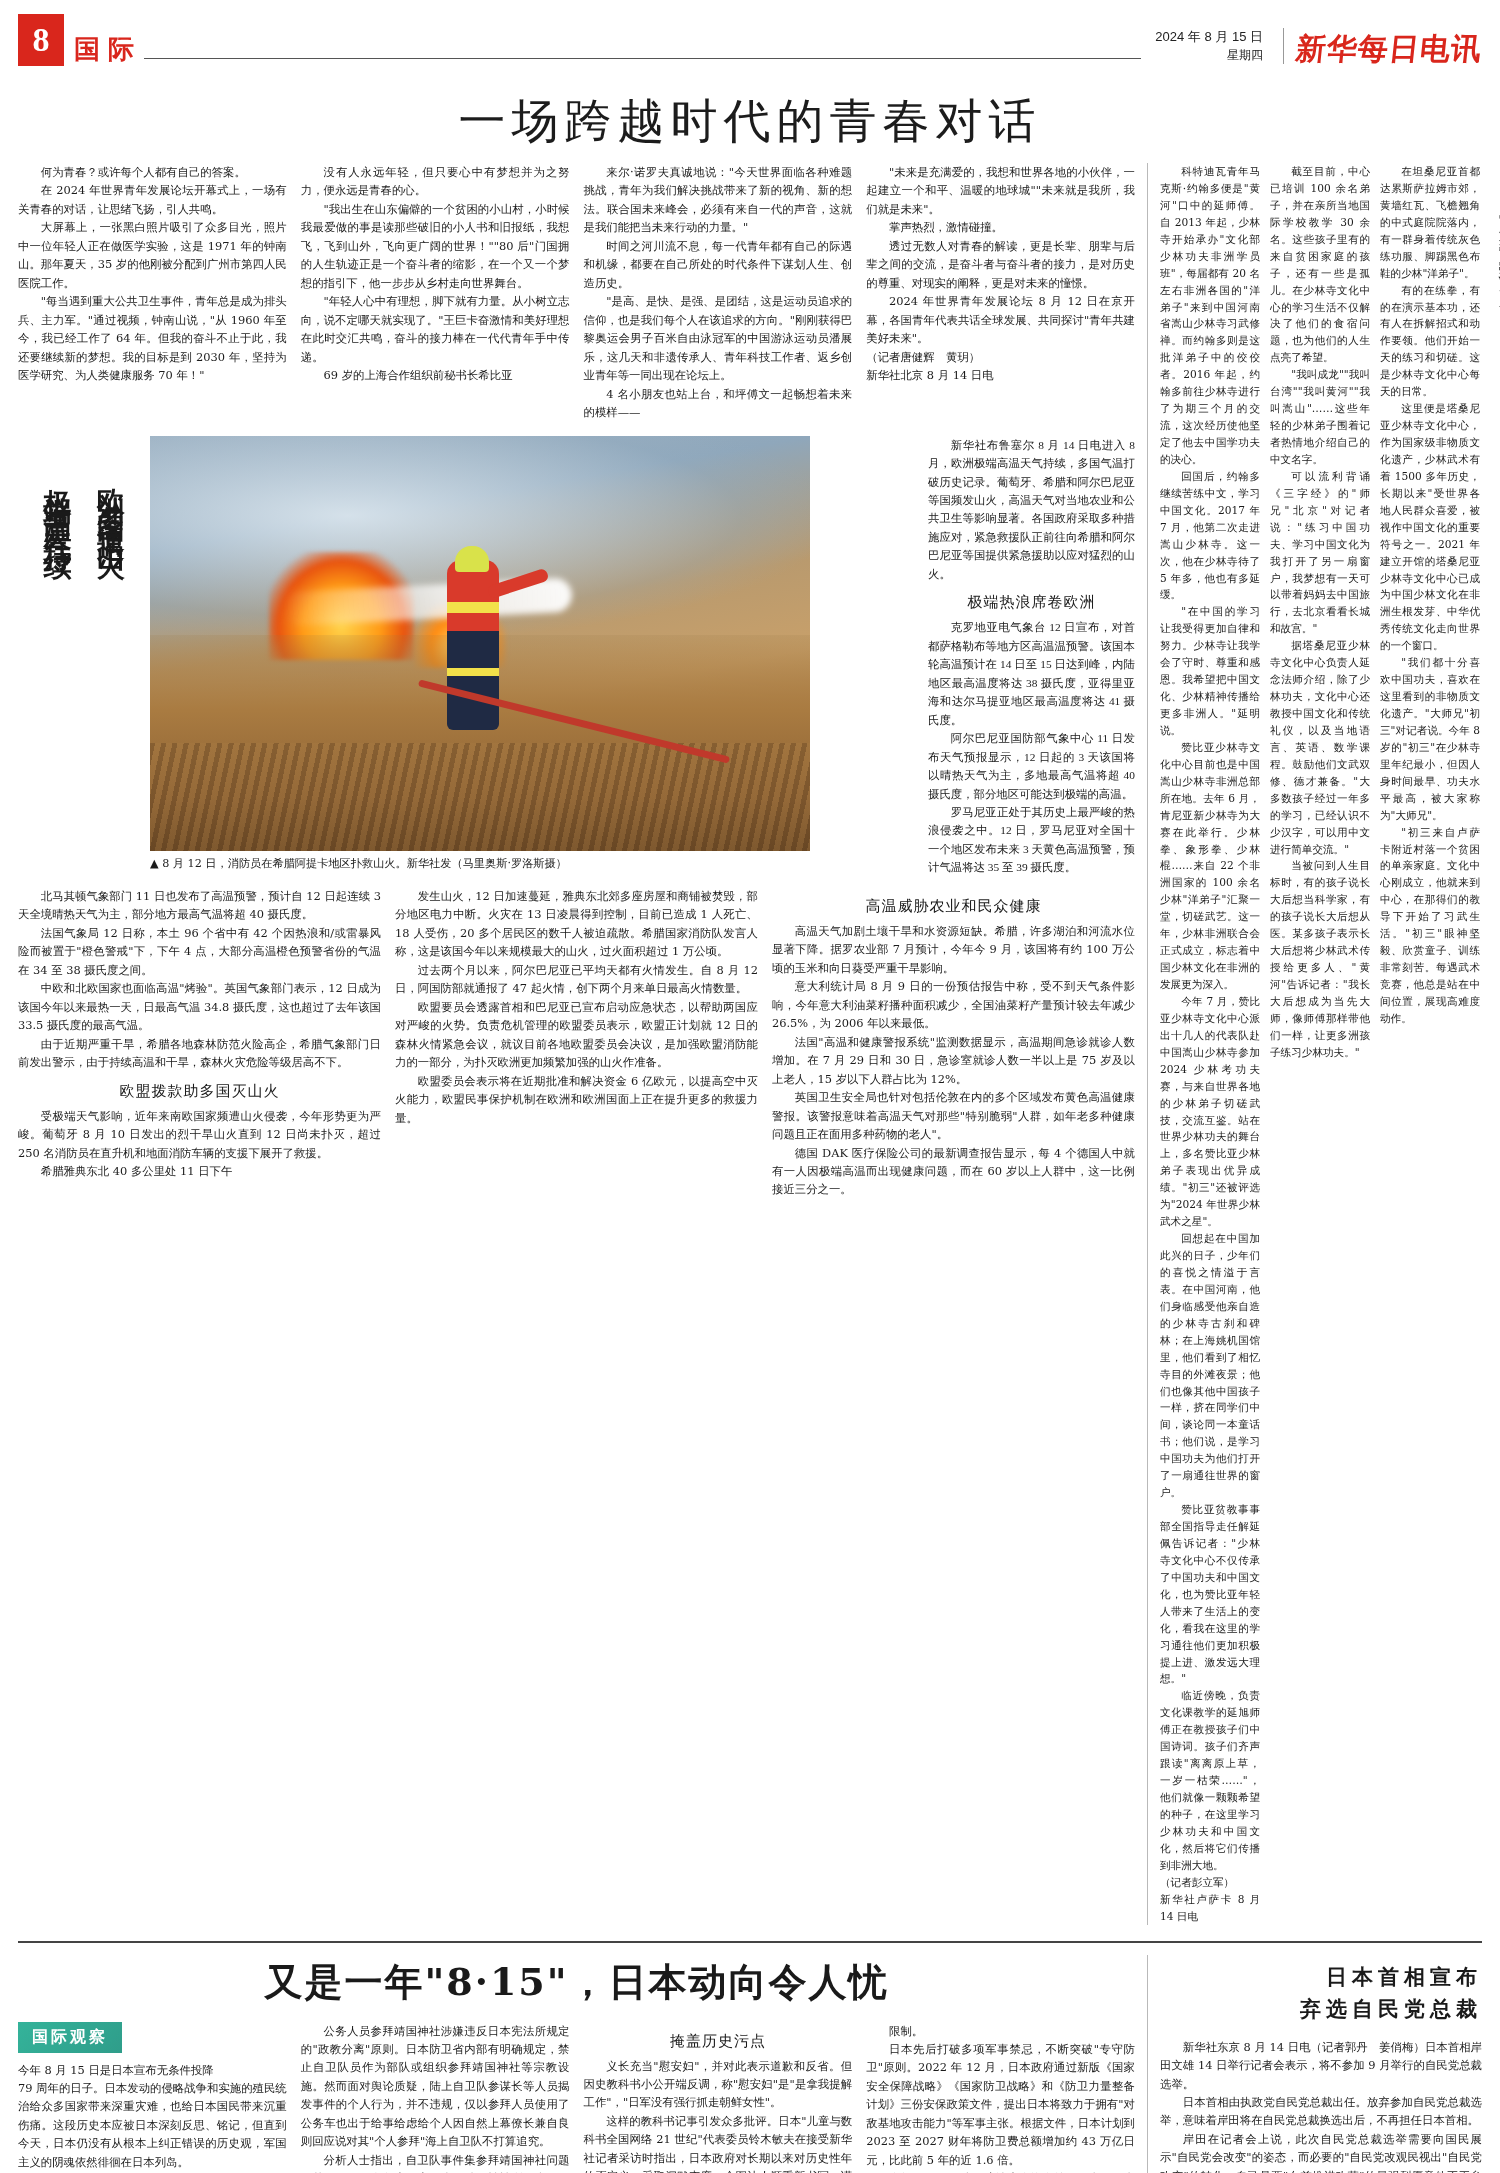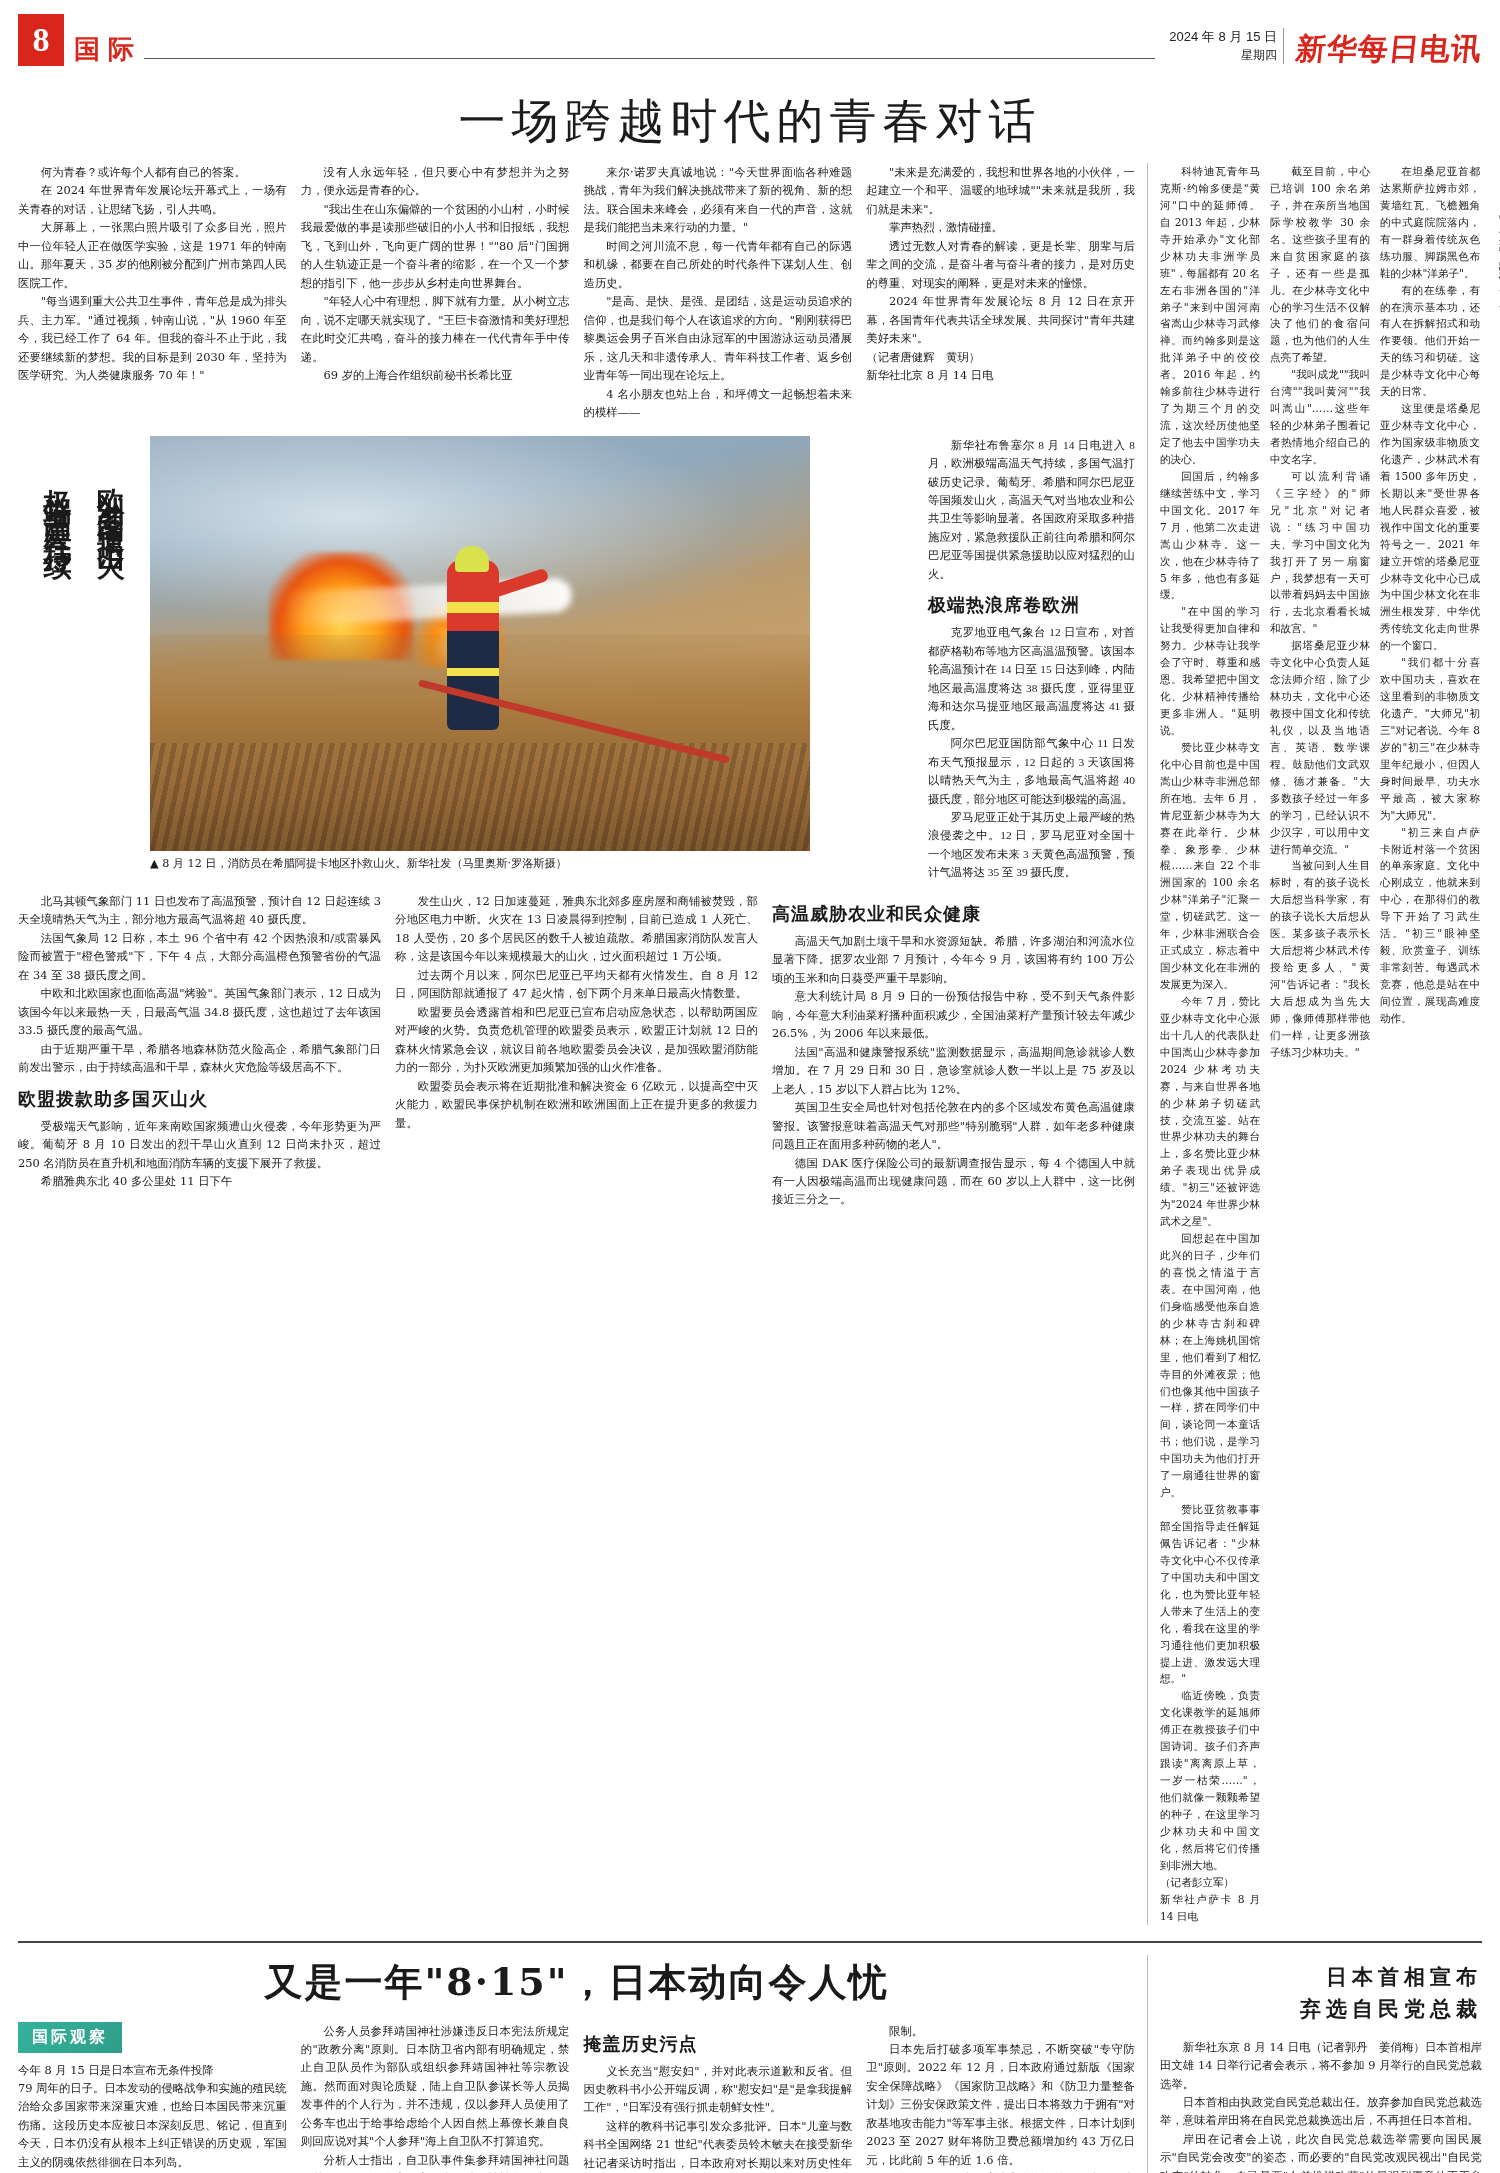--- a/index.html
+++ b/index.html
@@ -28,21 +28,21 @@
   .section-name {
     color: #d9261c; font-size: 26px; font-weight: bold;
     letter-spacing: 8px; line-height: 1; padding-bottom: 4px;
     font-family: "DejaVu Serif", serif;
   }
   .mast-rule {
     flex: 1; border-bottom: 1.6px solid #555; margin: 0 14px 7px 2px; height: 1px;
   }
   .mast-right { display: flex; align-items: flex-end; gap: 12px; padding-bottom: 2px; }
   .mast-date { text-align: right; font-size: 13px; line-height: 1.45; color: #222;
-               font-family: "Liberation Sans", sans-serif; border-right: 1px solid #999; padding-right: 6px; }
+               font-family: "Liberation Sans", sans-serif; border-right: 1px solid #999; padding-right: 20px; }
   .mast-date .dow { font-size: 12px; }
   .mast-logo {
     color: #d9261c; font-size: 30px; font-weight: bold; letter-spacing: 1px;
     font-family: "DejaVu Serif", serif; line-height: 1;
     transform: skewX(-6deg);
   }
 
   
   .lead-title {
     text-align: center; font-size: 47px; font-weight: normal;
@@ -141,21 +141,21 @@
     transform: rotate(-3deg); filter: blur(3px); border-radius: 20px;
   }
   .photo-cap {
     font-size: 11.2px; padding: 5px 0 0 0; color: #1b1b1b;
     font-family: "DejaVu Serif", serif;
   }
   .fire-right { flex: 1; padding-left: 14px; }
 
   .fire-cols { display: flex; gap: 14px; margin-top: 10px; }
   .sub-h {
-    font-size: 18px; font-weight: bold; 
+    font-size: 15px; font-weight: normal; text-align: center;
     letter-spacing: 1px; margin: 10px 0 6px 0;
     font-family: "DejaVu Serif", serif;
   }
 
   
   .bottom-zone { margin-top: 16px; border-top: 2px solid #444; padding-top: 12px; display: flex; }
   .bz-left { width: 1130px; padding-right: 12px; border-right: 1px solid #b9b9b9; }
   .bz-right { width: 334px; padding-left: 12px; }
   .bottom-title {
     text-align: center; font-size: 38px; font-weight: bold; letter-spacing: 2px;

